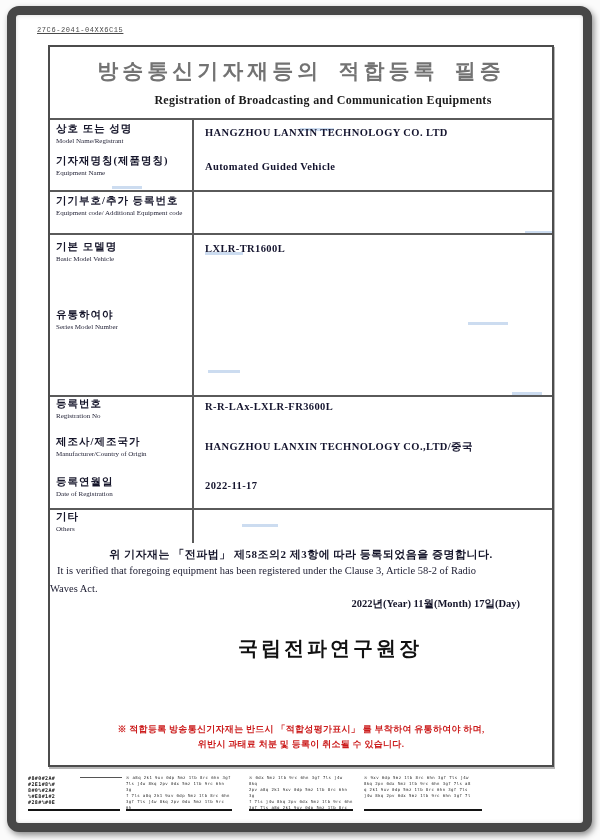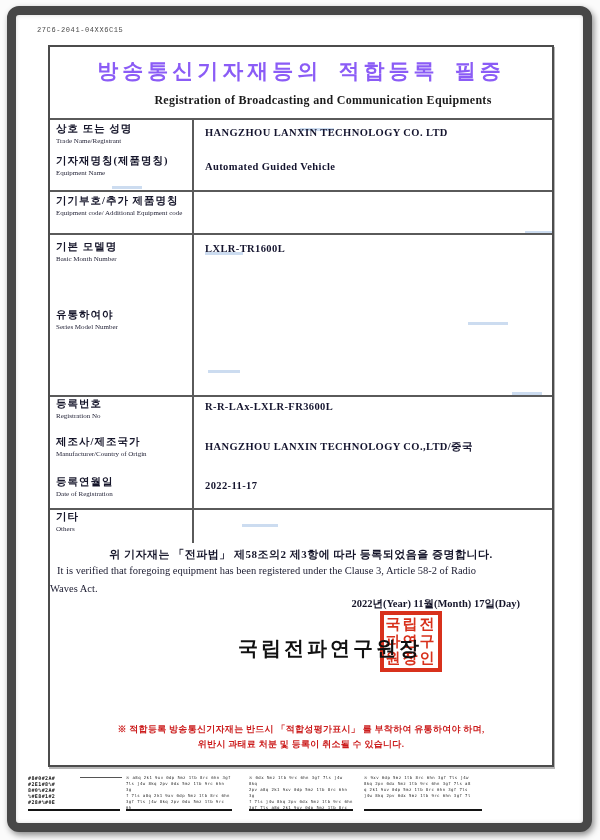--- a/index.html
+++ b/index.html
@@ -2,29 +2,29 @@
 <html><head>
 <meta charset="utf-8">
 <style>
   * { margin:0; padding:0; box-sizing:border-box; }
   html,body { width:600px; height:840px; background:#fbfbfb; font-family:"Liberation Serif","DejaVu Serif",serif; }
   .page { position:absolute; left:0; top:0; width:600px; height:840px; overflow:hidden; }
   .frame { position:absolute; left:7px; top:6px; width:585px; height:826px;
            border:9px solid #474747; border-radius:12px; background:#ffffff;
            box-shadow:2px 3px 6px rgba(0,0,0,.45), inset 0 0 4px rgba(0,0,0,.15); }
   .doc-code { position:absolute; left:37px; top:26px; font-size:7px; color:#4a4a4a;
-              letter-spacing:.6px; font-family:"Liberation Mono","DejaVu Sans Mono",monospace; }
+              letter-spacing:.6px; font-family:"Liberation Mono","DejaVu Sans Mono",monospace;text-decoration:underline; }
   .cert-box { position:absolute; left:48px; top:45px; width:506px; height:722px;
               border:2px solid #4c4c4c; box-shadow:1px 2px 0 rgba(120,120,120,.55); }
   .watermark { position:absolute; left:165px; top:205px; font-size:215px; font-weight:700;
                color:rgba(183,205,233,.38); letter-spacing:-18px; line-height:1; z-index:0;
                font-family:"Liberation Sans","DejaVu Sans",sans-serif; }
   .dash { position:absolute; height:3px; background:#ccdcf0; z-index:0; }
   .title { position:absolute; left:48px; top:57px; width:506px; text-align:center;
-           font-size:21px; font-weight:700; letter-spacing:4px; word-spacing:7px; color:#8b5cf6; }
+           font-size:21px; font-weight:700; letter-spacing:4px; word-spacing:7px; color:#737373; }
   .subtitle { position:absolute; left:48px; top:93px; width:550px; text-align:center;
               font-size:12px; font-weight:600; color:#1c1c1c; letter-spacing:.3px; }
   .hline { position:absolute; left:50px; width:502px; height:2px; background:#5a5a5a; }
   .vline { position:absolute; left:192px; top:119px; width:2px; height:424px; background:#5a5a5a; }
   .lbl { position:absolute; left:56px; width:134px; z-index:1; }
   .lbl .ko { font-size:10.5px; font-weight:600; color:#15152a; letter-spacing:1px; }
   .lbl .en { font-size:7px; color:#26263a; line-height:8.5px; margin-top:1px; }
   .val { position:absolute; left:205px; width:345px; font-size:10.5px; font-weight:700;
          color:#14142e; letter-spacing:.4px; z-index:1; }
   .r0{top:122px}.r1{top:154px}.r2{top:194px}.r3{top:240px}.r4{top:308px}
@@ -83,38 +83,38 @@
 
   <div class="hline" style="top:118px;"></div>
   <div class="hline" style="top:190px;"></div>
   <div class="hline" style="top:233px;"></div>
   <div class="hline" style="top:395px;"></div>
   <div class="hline" style="top:508px;"></div>
   <div class="vline"></div>
 
   <div class="lbl r0">
     <div class="ko">상호 또는 성명</div>
-    <div class="en">Trade Name/Registrant</div>
+    <div class="en">Model Name/Registrant</div>
   </div>
   <div class="val v0">HANGZHOU LANXIN TECHNOLOGY CO. LTD</div>
 
   <div class="lbl r1">
     <div class="ko">기자재명칭(제품명칭)</div>
     <div class="en">Equipment Name</div>
   </div>
   <div class="val v1">Automated Guided Vehicle</div>
 
   <div class="lbl r2">
-    <div class="ko">기기부호/추가 제품명칭</div>
+    <div class="ko">기기부호/추가 등록번호</div>
     <div class="en">Equipment code/ Additional Equipment code</div>
   </div>
 
   <div class="lbl r3">
     <div class="ko">기본 모델명</div>
-    <div class="en">Basic Month Number</div>
+    <div class="en">Basic Model Vehicle</div>
   </div>
   <div class="val v3">LXLR-TR1600L</div>
 
   <div class="lbl r4">
     <div class="ko">유통하여야</div>
     <div class="en">Series Model Number</div>
   </div>
   <div class="val v4"></div>
 
   <div class="lbl r5">
@@ -142,25 +142,20 @@
   <div class="val v8"></div>
 
   <div class="stmt-ko">위 기자재는 「전파법」 제58조의2 제3항에 따라 등록되었음을 증명합니다.</div>
   <div class="stmt-en1">It is verified that foregoing equipment has been registered under the Clause 3, Article 58-2 of Radio</div>
   <div class="stmt-en2">Waves Act.</div>
 
   <div class="date-line">2022년(Year) 11월(Month) 17일(Day)</div>
 
   <div class="signer-ko">국립전파연구원장</div>
 
-  <div class="seal">
-    <div class="sl">국립전</div>
-    <div class="sl">파연구</div>
-    <div class="sl">원장인</div>
-  </div>
 
 
   <div class="notice n2">위반시 과태료 처분 및 등록이 취소될 수 있습니다.</div>
   <div class="notice n1">※ 적합등록 방송통신기자재는 반드시 「적합성평가표시」 를 부착하여 유통하여야 하며,</div>
 
   <div class="fb-topline"></div>
   <div class="fblock fb1">#8#0#2A#
 #2E1#8%#
 8#0%#2A#
 %#E8#1#2

